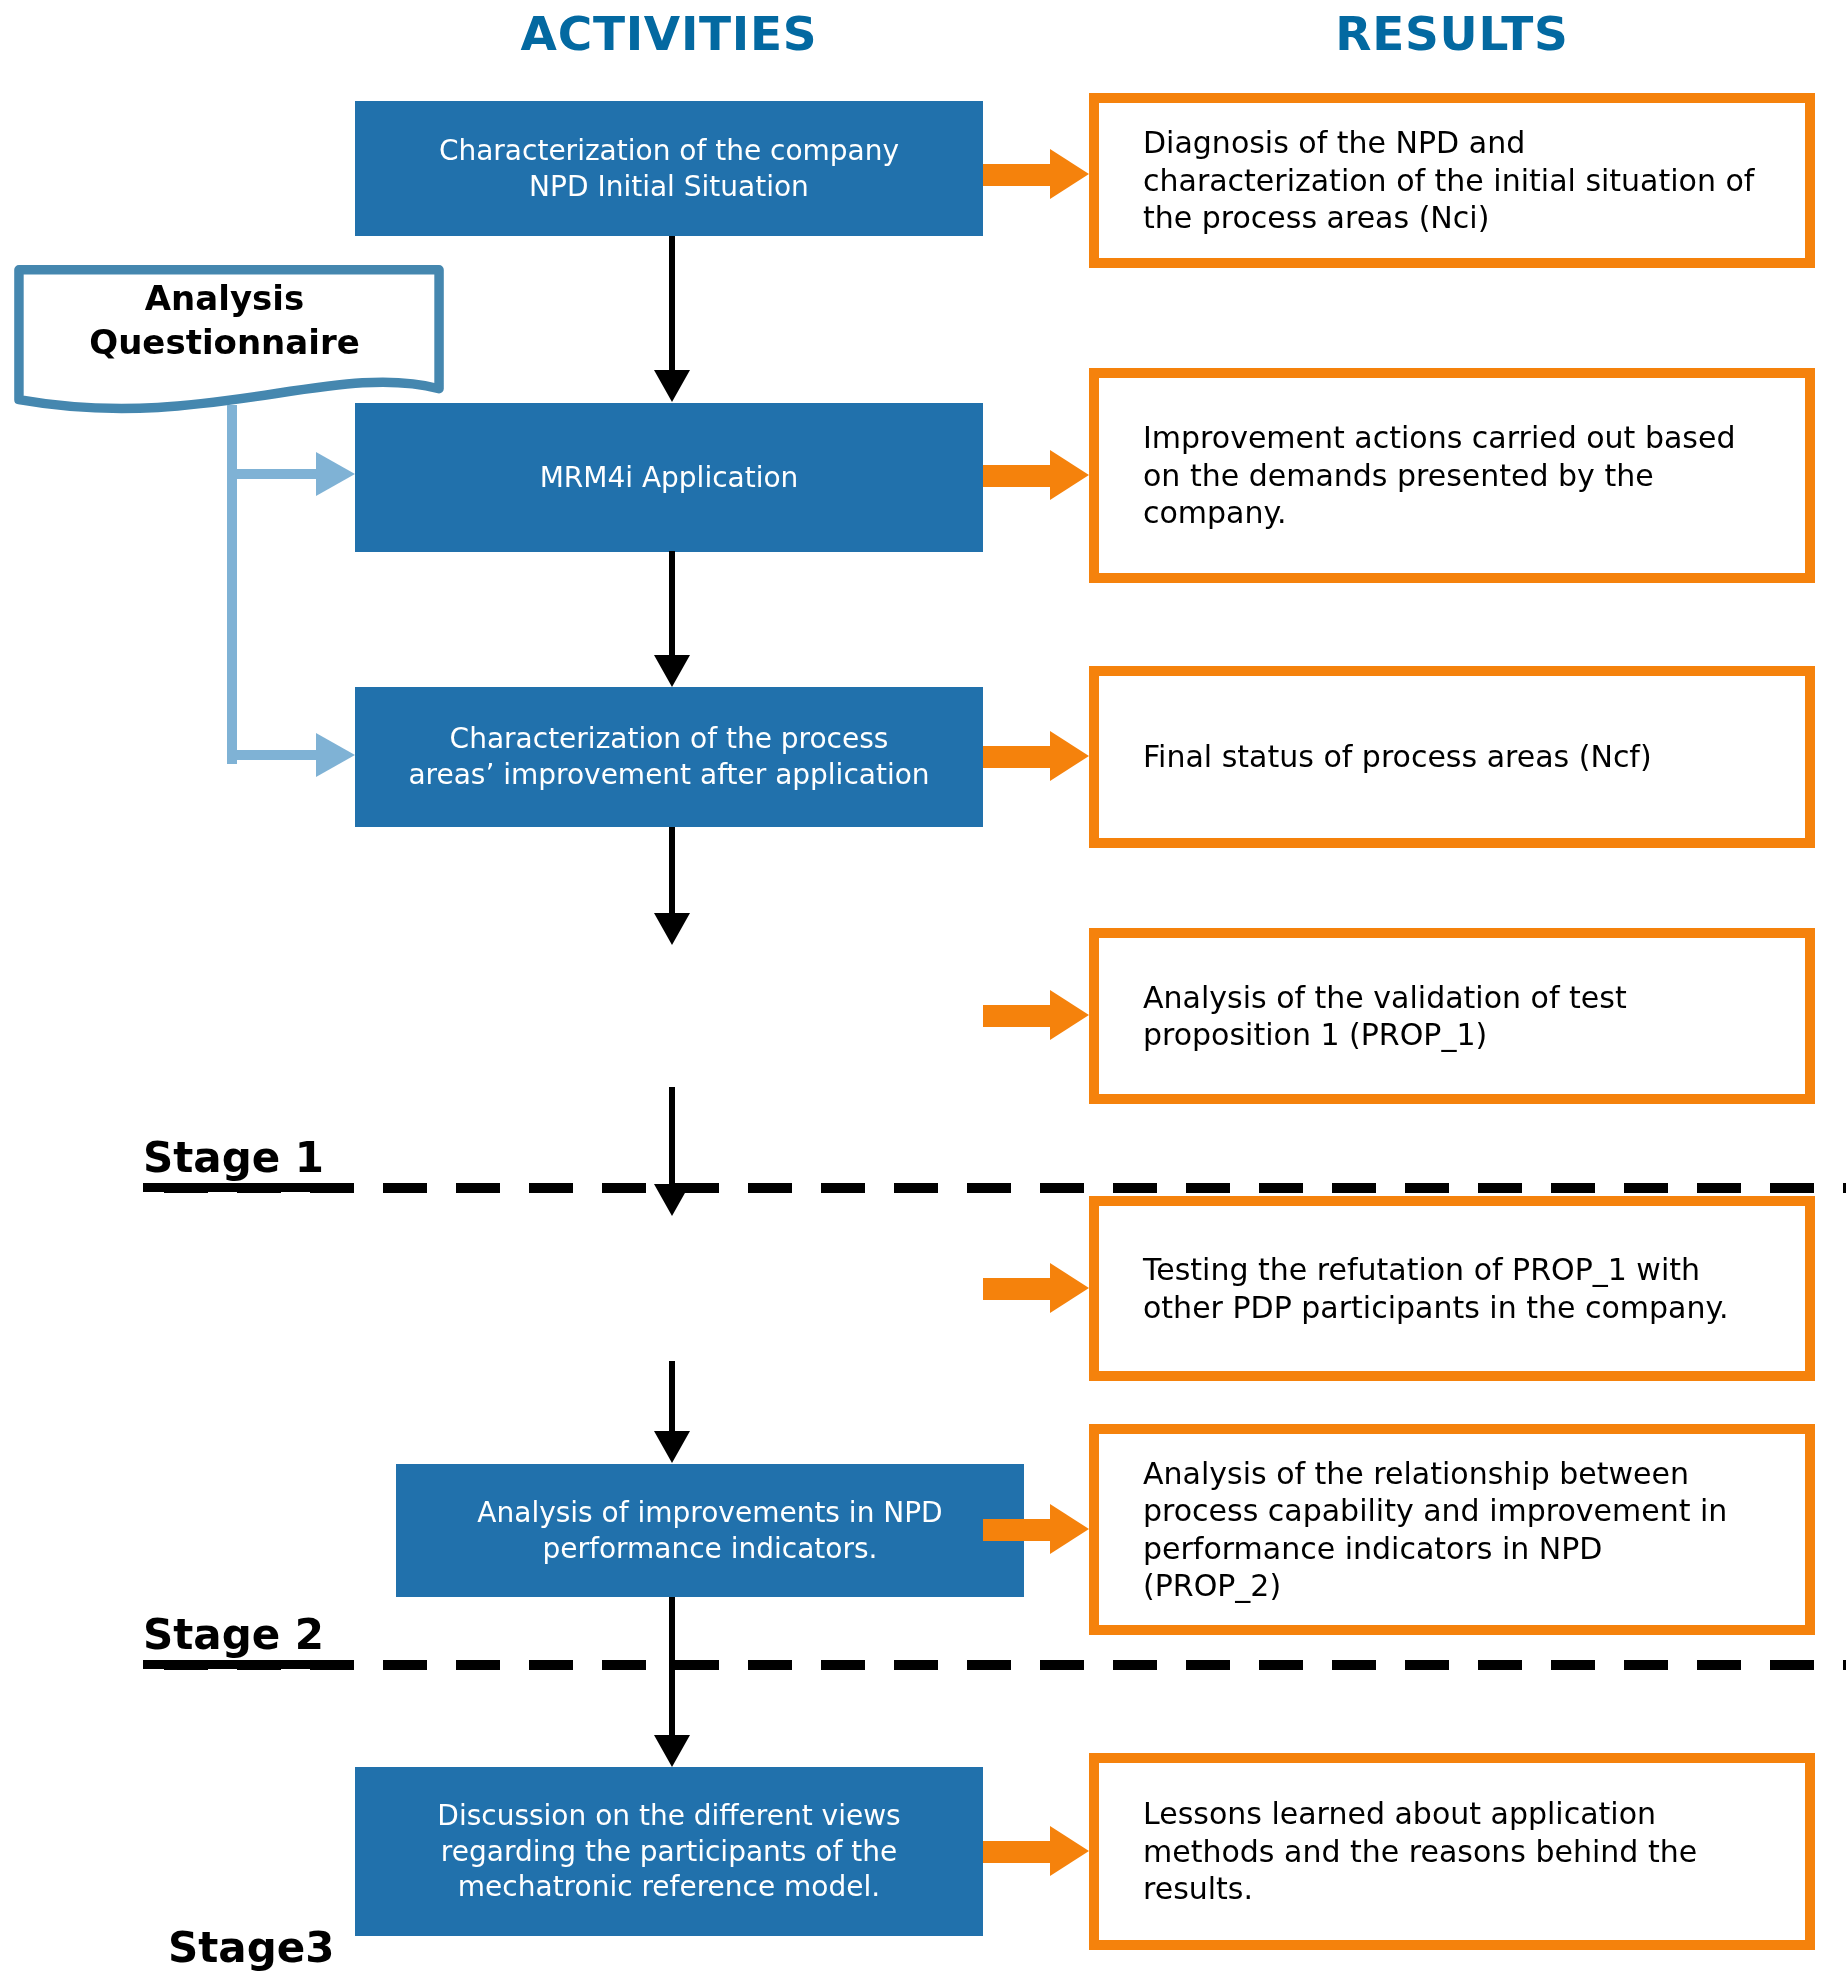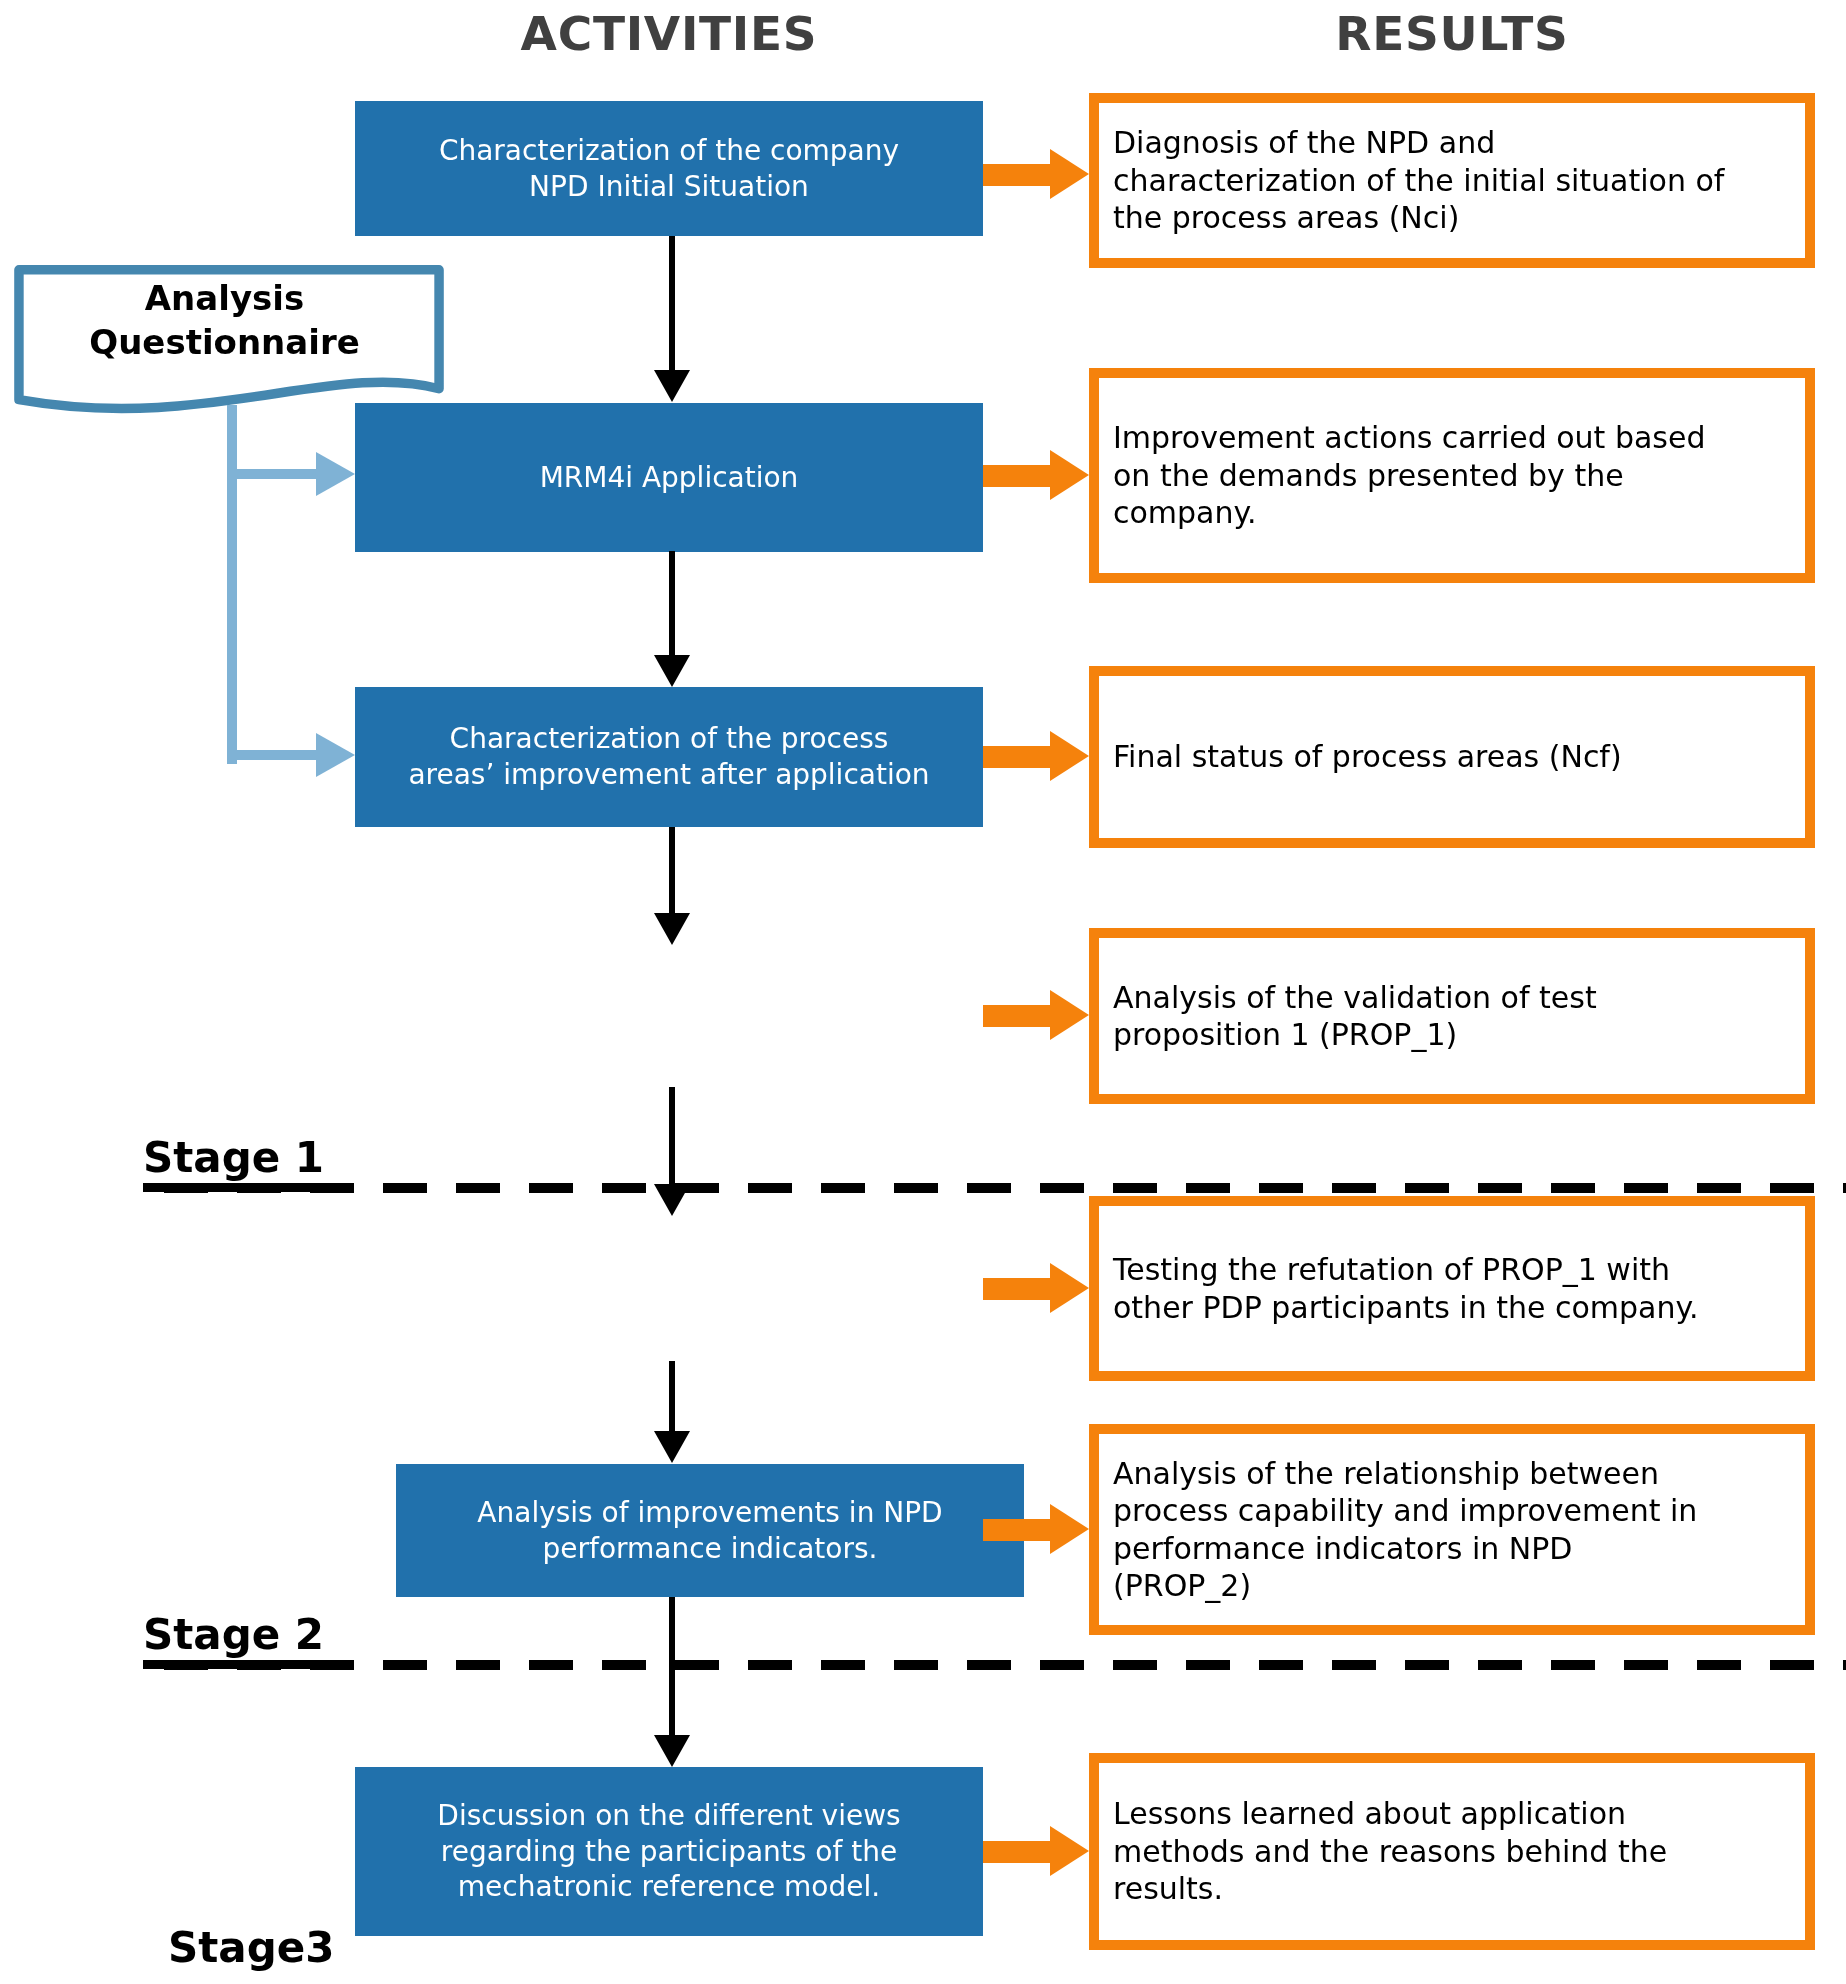--- a/index.html
+++ b/index.html
@@ -2,32 +2,32 @@
 <html style="font-size:11.7px"><head>
 <meta charset="utf-8">
 <style>
   html,body{margin:0;padding:0;background:#ffffff;}
   #canvas{
     position:relative;width:1846px;height:1985px;background:#ffffff;
     font-family:"DejaVu Sans","Liberation Sans",sans-serif;overflow:hidden;
   }
   .col-header{
     position:absolute;top:4.4px;height:58px;display:flex;align-items:center;justify-content:center;
-    font-size:47px;font-weight:bold;color:#404040;letter-spacing:0.7px;
+    font-size:47px;font-weight:bold;color:#0369a1;letter-spacing:0.7px;
   }
   .activity-box{
     position:absolute;left:355px;width:628px;background:#2171AC;color:#fff;
     display:flex;align-items:center;justify-content:center;text-align:center;
     font-size:28px;line-height:1.28;white-space:pre-line;
   }
   .result-box{
     position:absolute;left:1089px;width:726px;background:#fff;border:10.2px solid #F5820C;
     display:flex;align-items:center;justify-content:flex-start;text-align:left;
     font-size:30px;line-height:1.25;color:#000;white-space:pre-line;
-    padding-left:14px;box-sizing:border-box;
+    padding-left:44px;box-sizing:border-box;
   }
   .vshaft{position:absolute;left:669px;width:5.8px;background:#000;}
   .vhead{position:absolute;left:654px;width:0;height:0;
     border-left:18px solid transparent;border-right:18px solid transparent;border-top:32px solid #000;}
   .o-arrow{position:absolute;left:983px;width:106px;height:51px;}
   .o-shaft{position:absolute;left:0;top:14.6px;width:69px;height:22px;background:#F5820C;}
   .o-head{position:absolute;left:67px;top:0;width:0;height:0;
     border-top:25.5px solid transparent;border-bottom:25.5px solid transparent;border-left:39px solid #F5820C;}
   .lb-vline{position:absolute;left:227px;top:405px;width:10.2px;height:359px;background:#7FB2D5;}
   .lb-arm{position:absolute;left:227px;width:90px;height:10.2px;background:#7FB2D5;}

